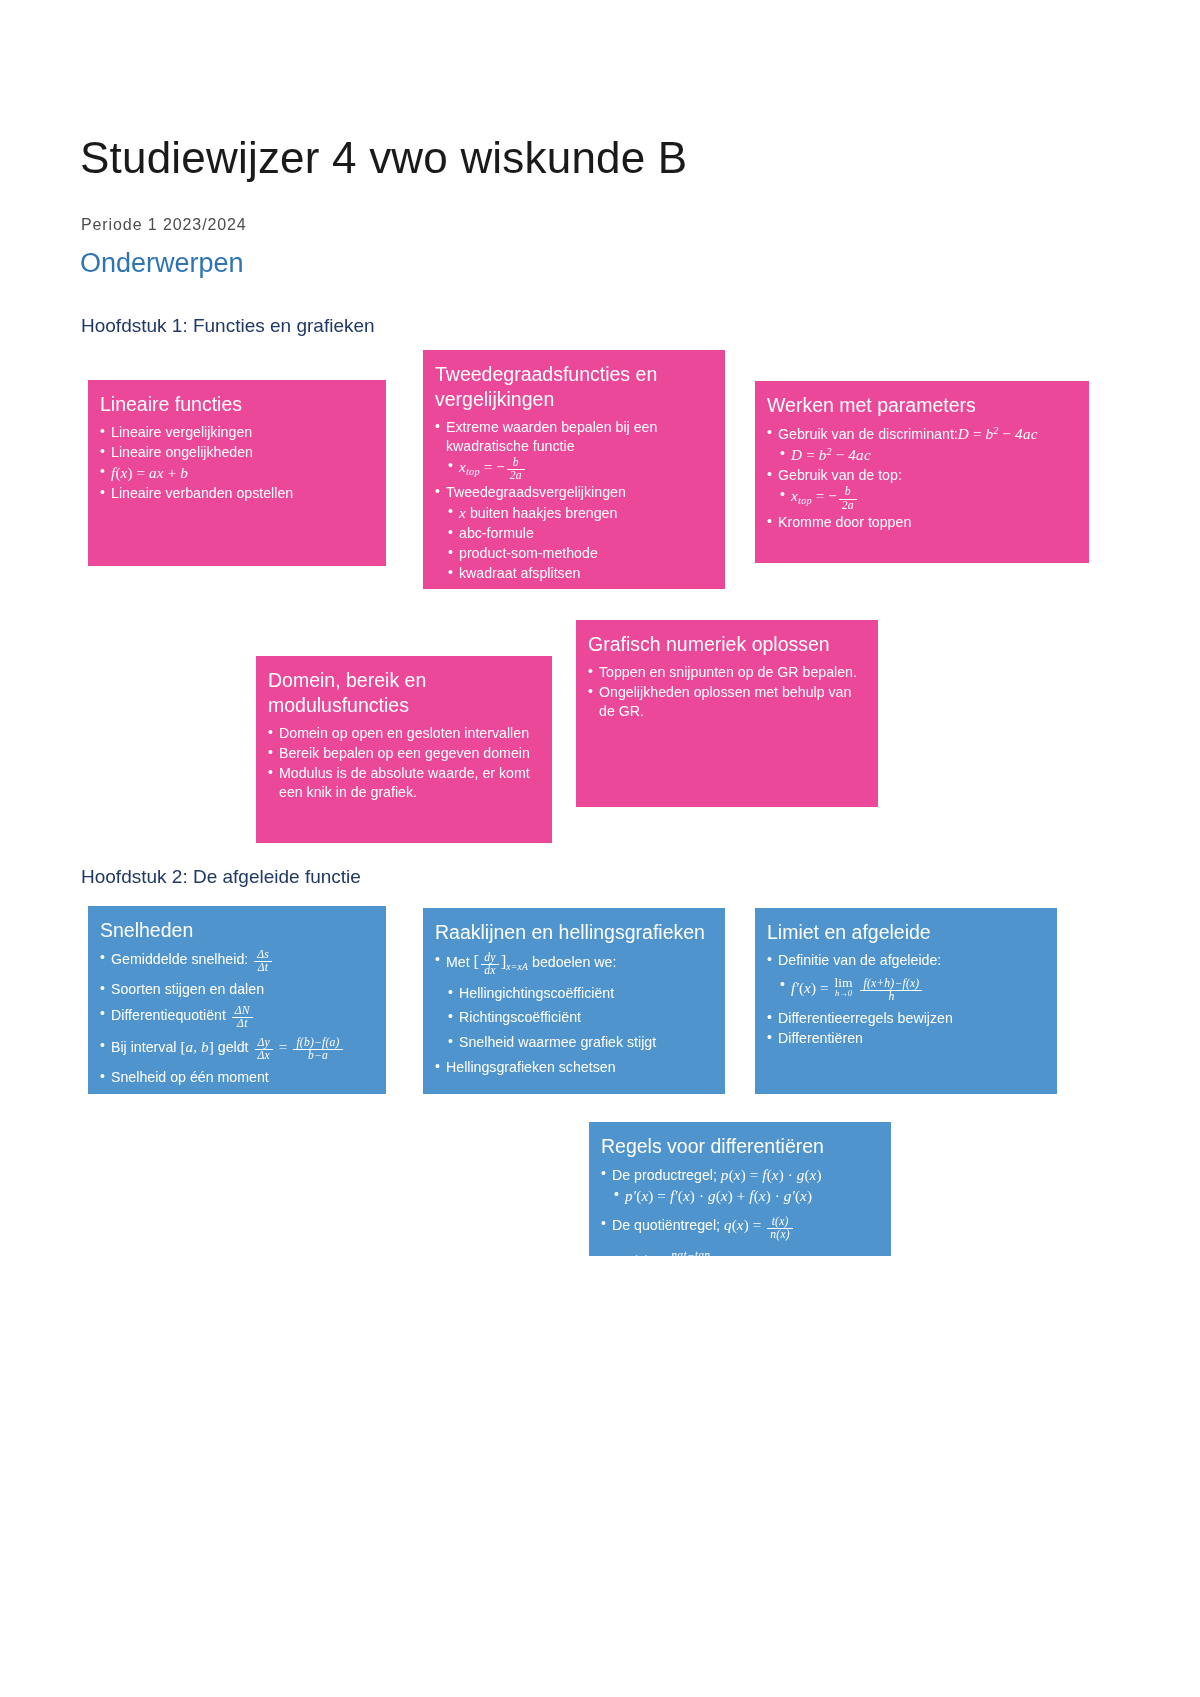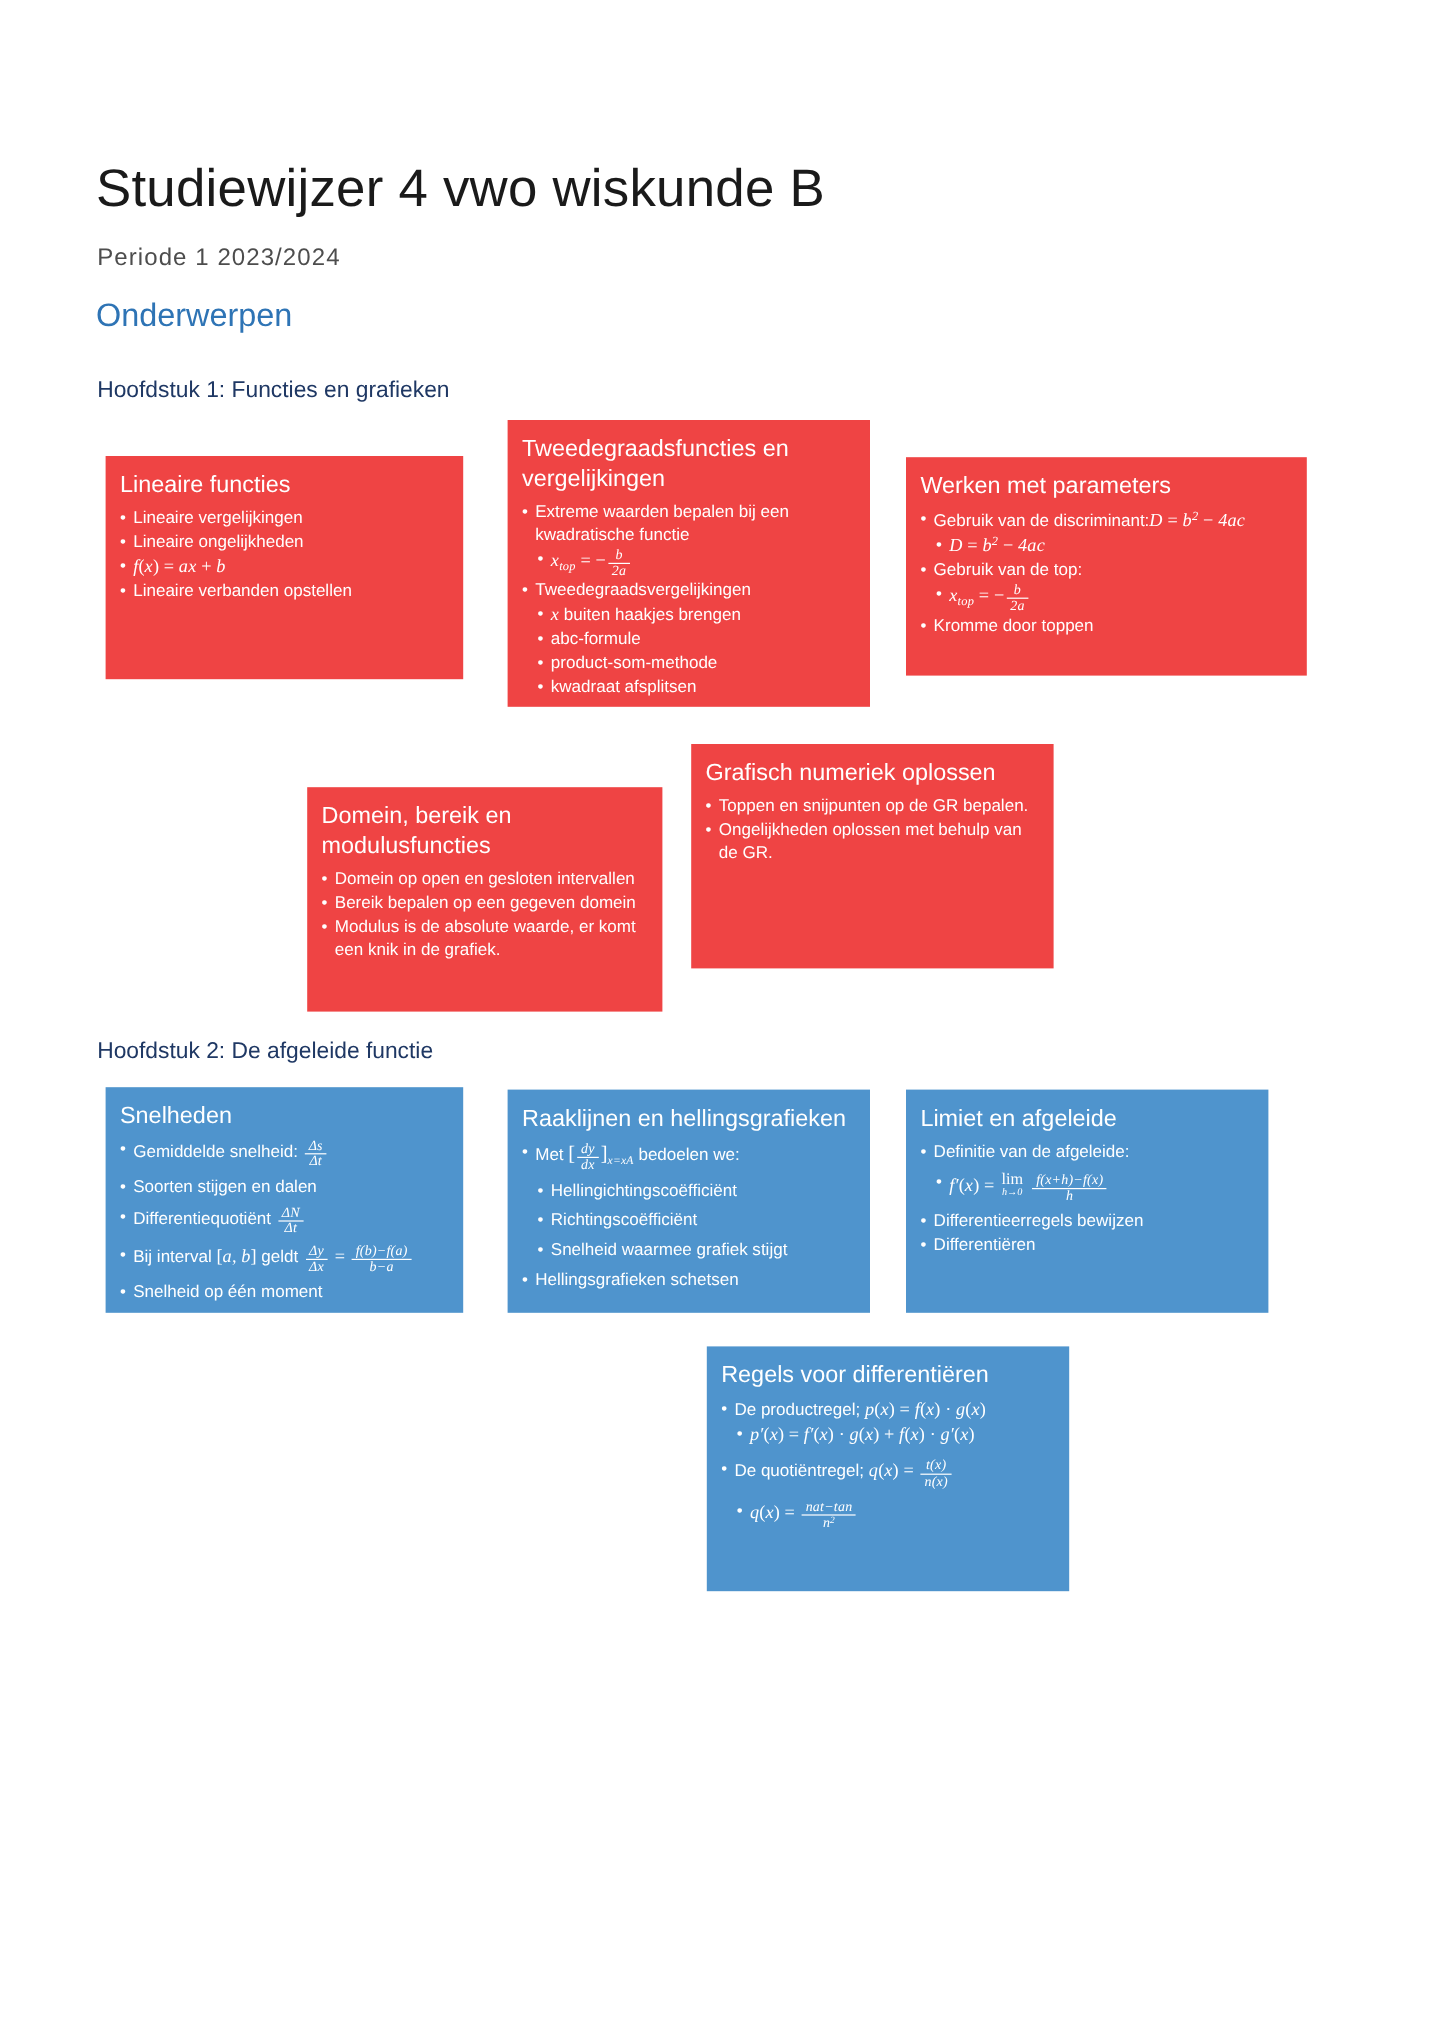--- a/index.html
+++ b/index.html
@@ -27,22 +27,22 @@
     font-size: 44px;
     font-weight: 400;
     letter-spacing: 0.2px;
     color: #1a1a1a;
     line-height: 1.12;
     white-space: nowrap;
   }
   .doc-subtitle {
     position: absolute;
     left: 81px;
-    top: 204px;
-    font-size: 20px;
+    top: 216px;
+    font-size: 16px;
     color: #4d4d4d;
     letter-spacing: 0.9px;
   }
   .section-heading {
     position: absolute;
     left: 80px;
     top: 248px;
     font-size: 27px;
     color: #2e74b5;
     font-weight: 400;
@@ -58,21 +58,21 @@
   #chapter2-heading { left: 81px; top: 866px; }
 
   
   .box {
     position: absolute;
     box-sizing: border-box;
     color: #ffffff;
     padding: 10px 12px 10px 12px;
     overflow: hidden;
   }
-  .box.green { background: #ef4444; }
+  .box.green { background: #ec4899; }
   .box.blue  { background: #4f94cd; }
 
   .box-title {
     font-size: 19.5px;
     font-weight: 400;
     line-height: 1.28;
     margin: 2px 0 6px 0;
     color: #ffffff;
   }
   .bullets {
@@ -161,21 +161,21 @@
   #box-lineaire-functies       { left: 88px;  top: 380px;  width: 298px; height: 186px; }
   #box-tweedegraads            { left: 423px; top: 350px;  width: 302px; height: 239px; }
   #box-parameters              { left: 755px; top: 381px;  width: 334px; height: 182px; }
   #box-domein                  { left: 256px; top: 620px;  width: 296px; height: 187px; margin-top: 36px; }
   #box-grafisch                { left: 576px; top: 620px;  width: 302px; height: 187px; }
 
   #box-snelheden               { left: 88px;  top: 906px;  width: 298px; height: 188px; }
   #box-raaklijnen              { left: 423px; top: 908px;  width: 302px; height: 186px; }
   #box-limiet                  { left: 755px; top: 908px;  width: 302px; height: 186px; }
   #box-toepassingen            { left: 256px; top: 1122px; width: 296px; height: 186px; }
-  #box-regels                  { left: 589px; top: 1122px; width: 302px; height: 204px; }
+  #box-regels                  { left: 589px; top: 1122px; width: 302px; height: 134px; }
 </style>
 </head>
 <body>
 
 <div class="page">
 
   <div class="doc-title">Studiewijzer 4 vwo wiskunde B</div>
   <div class="doc-subtitle">Periode 1 2023/2024</div>
   <div class="section-heading">Onderwerpen</div>
 

